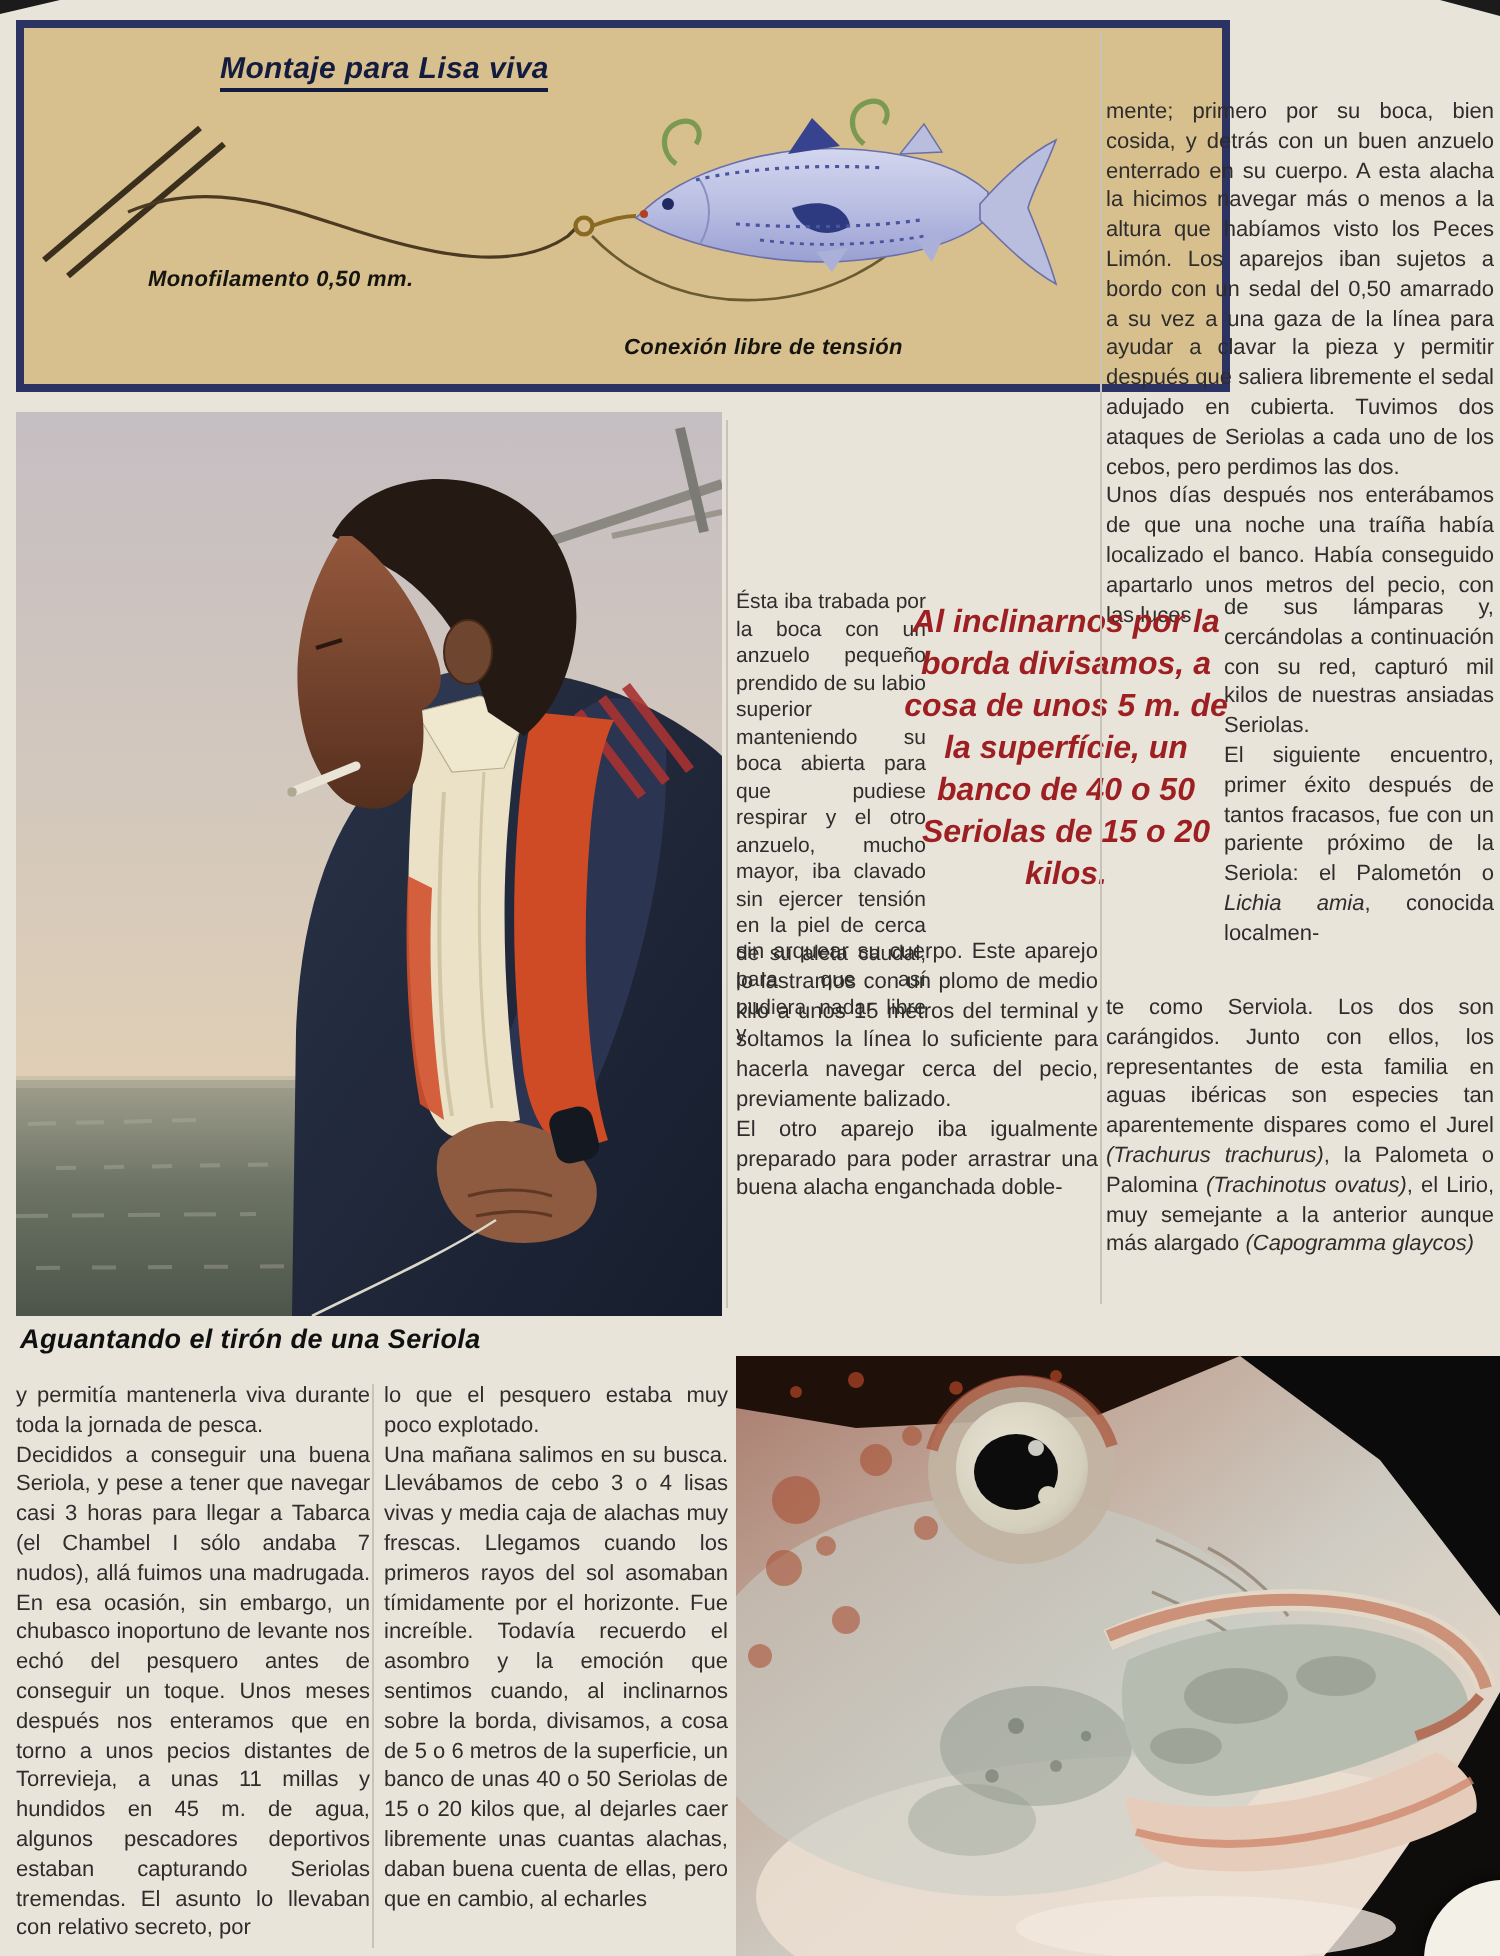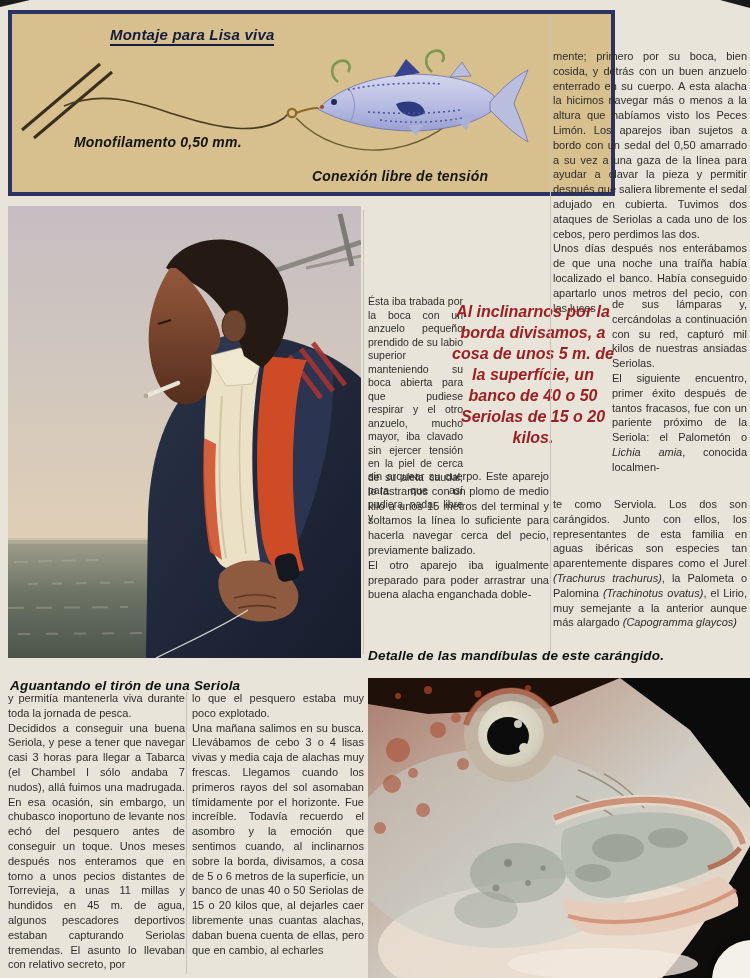--- a/index.html
+++ b/index.html
@@ -17,21 +17,21 @@
     position:absolute;left:8px;top:10px;width:607px;height:186px;
     box-sizing:border-box;border:4px solid #2c3261;background:#d7bf8e;
   }
   .diagram svg{position:absolute;left:0;top:0;}
   .diagram-title{
     position:absolute;left:98px;top:12px;
     font-size:15px;font-weight:bold;font-style:italic;color:#131b3f;
     border-bottom:2px solid #131b3f;padding-bottom:1px;letter-spacing:.2px;
   }
   .diagram-label{
-    position:absolute;font-size:14px;font-weight:bold;font-style:italic;color:#15150f;
+    position:absolute;font-size:11px;font-weight:bold;font-style:italic;color:#15150f;
     letter-spacing:.2px;
   }
   .label-mono{left:62px;top:120px;}
   .label-conn{left:300px;top:138px;margin-top:16px;}
   
   .coltext{
     position:absolute;font-size:11px;line-height:14.8px;color:#2e2d2b;
     text-align:justify;white-space:pre-line;
   }
   .coltext i{}
@@ -47,21 +47,21 @@
   .pull-quote{
     position:absolute;left:452px;top:301px;width:162px;
     font-size:16px;line-height:21px;font-weight:bold;font-style:italic;
     color:#9e1f21;text-align:center;
   }
   
   .caption{
     position:absolute;font-size:13.5px;font-weight:bold;font-style:italic;color:#101010;
     letter-spacing:.2px;white-space:nowrap;
   }
-  .cap-left{left:10px;top:662px;margin-top:16px;}
+  .cap-left{left:10px;top:662px;}
   .cap-right{left:368px;top:648px;}
   
   .photo{position:absolute;overflow:hidden;}
   .photo-fisherman{left:8px;top:206px;width:353px;height:452px;}
   .photo-fish{left:368px;top:678px;width:382px;height:300px;}
   
   .rule{position:absolute;width:1px;background:#c8c3b8;}
   .rule-1{left:550px;top:16px;height:636px;}
   .rule-2{left:363px;top:210px;height:444px;}
   .rule-3{left:186px;top:692px;height:282px;}
@@ -220,21 +220,20 @@
 El siguiente encuentro, primer éxito después de tantos fracasos, fue con un pariente próximo de la Seriola: el Palometón o </span><i>Lichia amia</i><span>, conocida localmen-</span></div>
   <div class="coltext right-c"><span>te como Serviola. Los dos son carángidos. Junto con ellos, los representantes de esta familia en aguas ibéricas son especies tan aparentemente dispares como el Jurel </span><i>(Trachurus trachurus)</i><span>, la Palometa o Palomina </span><i>(Trachinotus ovatus)</i><span>, el Lirio, muy semejante a la anterior aunque más alargado </span><i>(Capogramma glaycos)</i></div>
 
   <div class="pull-quote">Al inclinarnos por la borda divisamos, a cosa de unos 5 m. de la superfície, un banco de 40 o 50 Seriolas de 15 o 20 kilos.</div>
 
   <div class="coltext bot-left">y permitía mantenerla viva durante toda la jornada de pesca.
 Decididos a conseguir una buena Seriola, y pese a tener que navegar casi 3 horas para llegar a Tabarca (el Chambel I sólo andaba 7 nudos), allá fuimos una madrugada. En esa ocasión, sin embargo, un chubasco inoportuno de levante nos echó del pesquero antes de conseguir un toque. Unos meses después nos enteramos que en torno a unos pecios distantes de Torrevieja, a unas 11 millas y hundidos en 45 m. de agua, algunos pescadores deportivos estaban capturando Seriolas tremendas. El asunto lo llevaban con relativo secreto, por</div>
   <div class="coltext bot-mid">lo que el pesquero estaba muy poco explotado.
 Una mañana salimos en su busca. Llevábamos de cebo 3 o 4 lisas vivas y media caja de alachas muy frescas. Llegamos cuando los primeros rayos del sol asomaban tímidamente por el horizonte. Fue increíble. Todavía recuerdo el asombro y la emoción que sentimos cuando, al inclinarnos sobre la borda, divisamos, a cosa de 5 o 6 metros de la superficie, un banco de unas 40 o 50 Seriolas de 15 o 20 kilos que, al dejarles caer libremente unas cuantas alachas, daban buena cuenta de ellas, pero que en cambio, al echarles</div>
 
-  <div class="caption cap-right">Detalle de las mandíbulas de este carángido.</div>
   <div class="photo photo-fish">
     <svg width="382" height="300" viewBox="0 0 382 300">
       <defs>
         <linearGradient id="fishskin" x1="0" y1="0" x2="1" y2="1">
           <stop offset="0" stop-color="#a87b6c"></stop>
           <stop offset="0.3" stop-color="#c3ab9d"></stop>
           <stop offset="0.55" stop-color="#cfccc3"></stop>
           <stop offset="0.8" stop-color="#e2d6c8"></stop>
           <stop offset="1" stop-color="#ead0be"></stop>
         </linearGradient>

